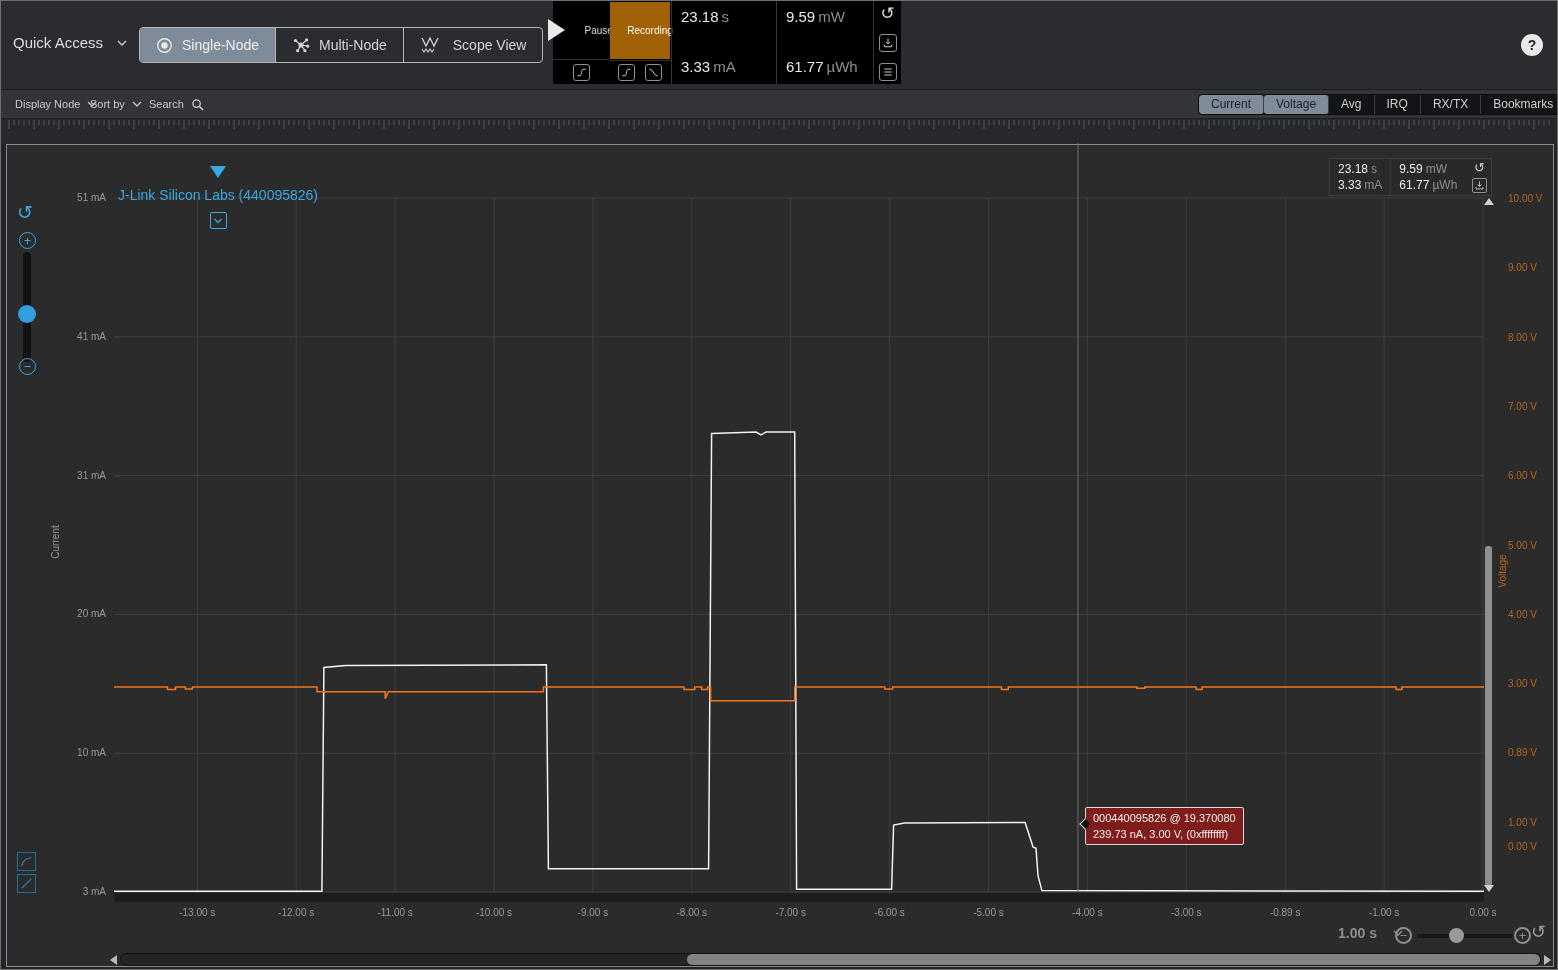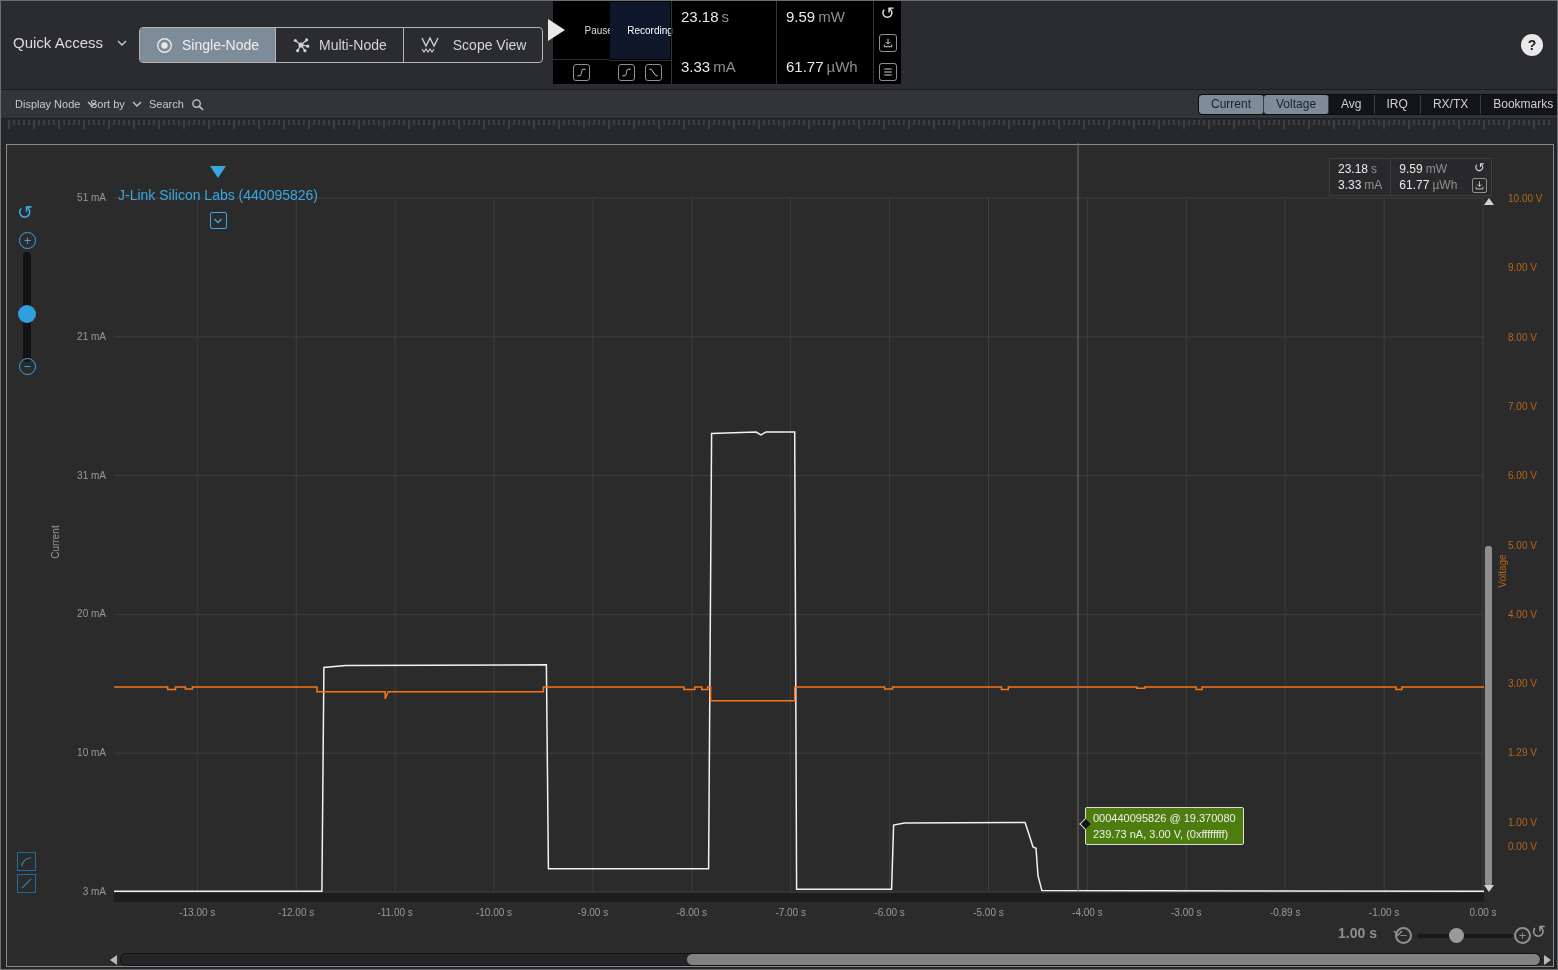--- a/index.html
+++ b/index.html
@@ -19,21 +19,21 @@
        background:transparent;border:none;border-right:1px solid #b5b5b5;cursor:pointer;}
   .tab:last-child{border-right:none;}
   .tab.selected{background:#7e8b99;color:#eceff2;}
   .t-icon{display:flex;align-items:center;}
 
   .control-panel{position:absolute;left:552px;top:0;width:348px;height:83px;background:#000;display:flex;}
   .ctrl-col{display:flex;flex-direction:column;}
   .play-col{width:56px;} .rec-col{width:62px;}
   .ctrl-btn{height:58px;display:flex;flex-direction:row;align-items:center;justify-content:center;
             background:transparent;border:none;cursor:pointer;gap:20px;}
-  .rec-col .ctrl-btn{background:#0f172a;margin:1px;}
+  .rec-col .ctrl-btn{background:#a16207;margin:1px;}
   .play-tri{width:0;height:0;border-left:17px solid #e8e8e8;border-top:11px solid transparent;
             border-bottom:11px solid transparent;margin-left:4px;}
   .rec-dot{width:16px;height:16px;border-radius:50%;background:#d6d6d6;}
   .ctrl-label{font-size:10px;color:#d9d9d9;}
   .rec-col .ctrl-label{color:#fff;}
   .trig-row{height:25px;border-top:1px solid #2e2e2e;display:flex;align-items:center;justify-content:center;gap:10px;}
   .trig{width:17px;height:17px;border:1px solid #8f8f8f;border-radius:3px;display:flex;
         align-items:center;justify-content:center;background:transparent;padding:0;cursor:pointer;}
   .stats-col{border-left:1px solid #353535;display:flex;flex-direction:column;justify-content:space-between;
              padding:7px 0 9px 9px;}
@@ -108,21 +108,21 @@
           transform:rotate(-90deg);}
   .vlabel.cur{color:#9a9a9a;left:25px;top:535px;}
   .vlabel.vol{color:#b4661c;left:1472px;top:564px;}
 
   .vsb-thumb{position:absolute;left:1484px;top:545px;width:7px;height:340px;background:#8f8f8f;border-radius:3px;cursor:grab;}
   .tri-up{position:absolute;left:1483px;top:197px;width:0;height:0;border-left:5px solid transparent;
           border-right:5px solid transparent;border-bottom:7px solid #d0d0d0;}
   .tri-down{position:absolute;left:1483px;top:884px;width:0;height:0;border-left:5px solid transparent;
             border-right:5px solid transparent;border-top:7px solid #d0d0d0;}
 
-  .tooltip{position:absolute;left:1084px;top:806px;background:#4d7c0f;border:1px solid #dcdcdc;
+  .tooltip{position:absolute;left:1084px;top:806px;background:#7f1d1d;border:1px solid #dcdcdc;
            border-radius:2px;padding:2px 7px;font-size:11px;line-height:16px;color:#f0f0f0;z-index:5;white-space:nowrap;}
   .tooltip .notch{position:absolute;left:-5px;top:12px;width:8px;height:8px;background:#121212;
                   border-left:1px solid #dcdcdc;border-bottom:1px solid #dcdcdc;transform:rotate(45deg);}
 
   .hzoom{position:absolute;top:920px;color:#8f8f8f;}
   .hzoom-label{left:1337px;display:flex;align-items:center;gap:16px;font-size:14px;font-weight:bold;cursor:pointer;}
   .circ.gray-c{width:17px;height:17px;border:2px solid #8f8f8f;color:#8f8f8f;font-size:13px;line-height:11px;}
   .hslider-track{position:absolute;left:1416px;top:933px;width:96px;height:4px;background:#18181a;border-radius:2px;cursor:pointer;}
   .hslider-handle{position:absolute;left:1448px;top:927px;width:15px;height:15px;border-radius:50%;background:#9a9a9a;cursor:grab;}
   .hzoom-reset{left:1530px;top:922px;font-size:18px;line-height:18px;background:none;border:none;color:#9a9a9a;cursor:pointer;padding:0;position:absolute;}
@@ -401,36 +401,36 @@
         <div class="xtick" style="left: 853.6px; top: 906px;">-6.00 s</div>
         <div class="xtick" style="left: 952.5px; top: 906px;">-5.00 s</div>
         <div class="xtick" style="left: 1051.4px; top: 906px;">-4.00 s</div>
         <div class="xtick" style="left: 1150.3px; top: 906px;">-3.00 s</div>
         <div class="xtick" style="left: 1249.2px; top: 906px;">-0.89 s</div>
         <div class="xtick" style="left: 1348.1px; top: 906px;">-1.00 s</div>
         <div class="xtick" style="left: 1447px; top: 906px;">0.00 s</div>
       </div>
     <div id="yticksL">
         <div class="ytick-l" style="top: 191px;">51 mA</div>
-        <div class="ytick-l" style="top: 329.8px;">21 mA</div>
+        <div class="ytick-l" style="top: 329.8px;">41 mA</div>
         <div class="ytick-l" style="top: 468.6px;">31 mA</div>
         <div class="ytick-l" style="top: 607.4px;">20 mA</div>
         <div class="ytick-l" style="top: 746.2px;">10 mA</div>
         <div class="ytick-l" style="top: 885px;">3 mA</div>
       </div>
     <div id="yticksR">
         <div class="ytick-r" style="top: 192px;">10.00 V</div>
         <div class="ytick-r" style="top: 261.3px;">9.00 V</div>
         <div class="ytick-r" style="top: 330.6px;">8.00 V</div>
         <div class="ytick-r" style="top: 399.9px;">7.00 V</div>
         <div class="ytick-r" style="top: 469.2px;">6.00 V</div>
         <div class="ytick-r" style="top: 538.5px;">5.00 V</div>
         <div class="ytick-r" style="top: 607.8px;">4.00 V</div>
         <div class="ytick-r" style="top: 677.1px;">3.00 V</div>
-        <div class="ytick-r" style="top: 746.4px;">1.29 V</div>
+        <div class="ytick-r" style="top: 746.4px;">0.89 V</div>
         <div class="ytick-r" style="top: 815.7px;">1.00 V</div>
         <div class="ytick-r" style="top: 840px;">0.00 V</div>
       </div>
 
     <div class="tooltip">
       <span class="notch"></span>
       <div>000440095826 @ 19.370080</div>
       <div>239.73 nA, 3.00 V, (0xffffffff)</div>
     </div>
 

